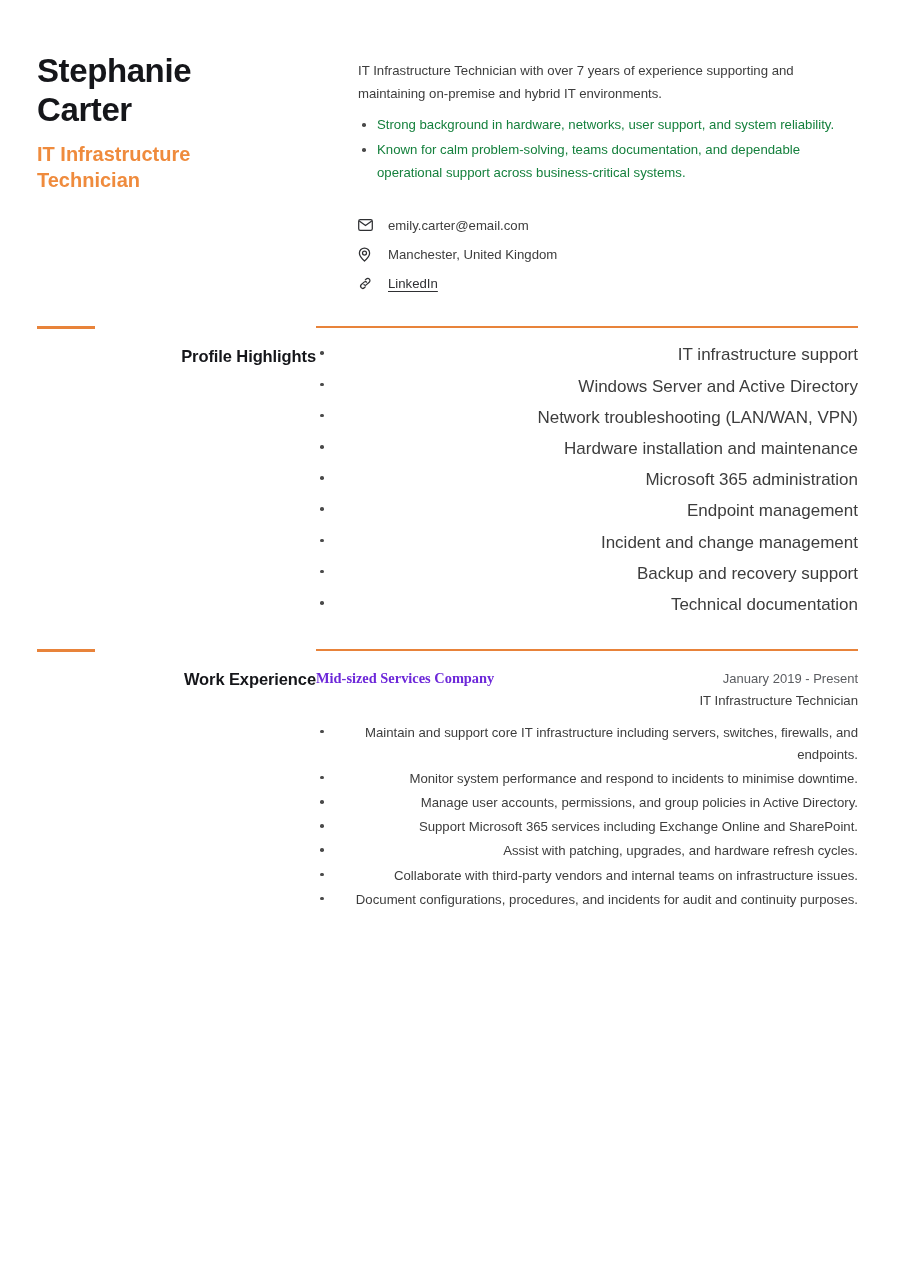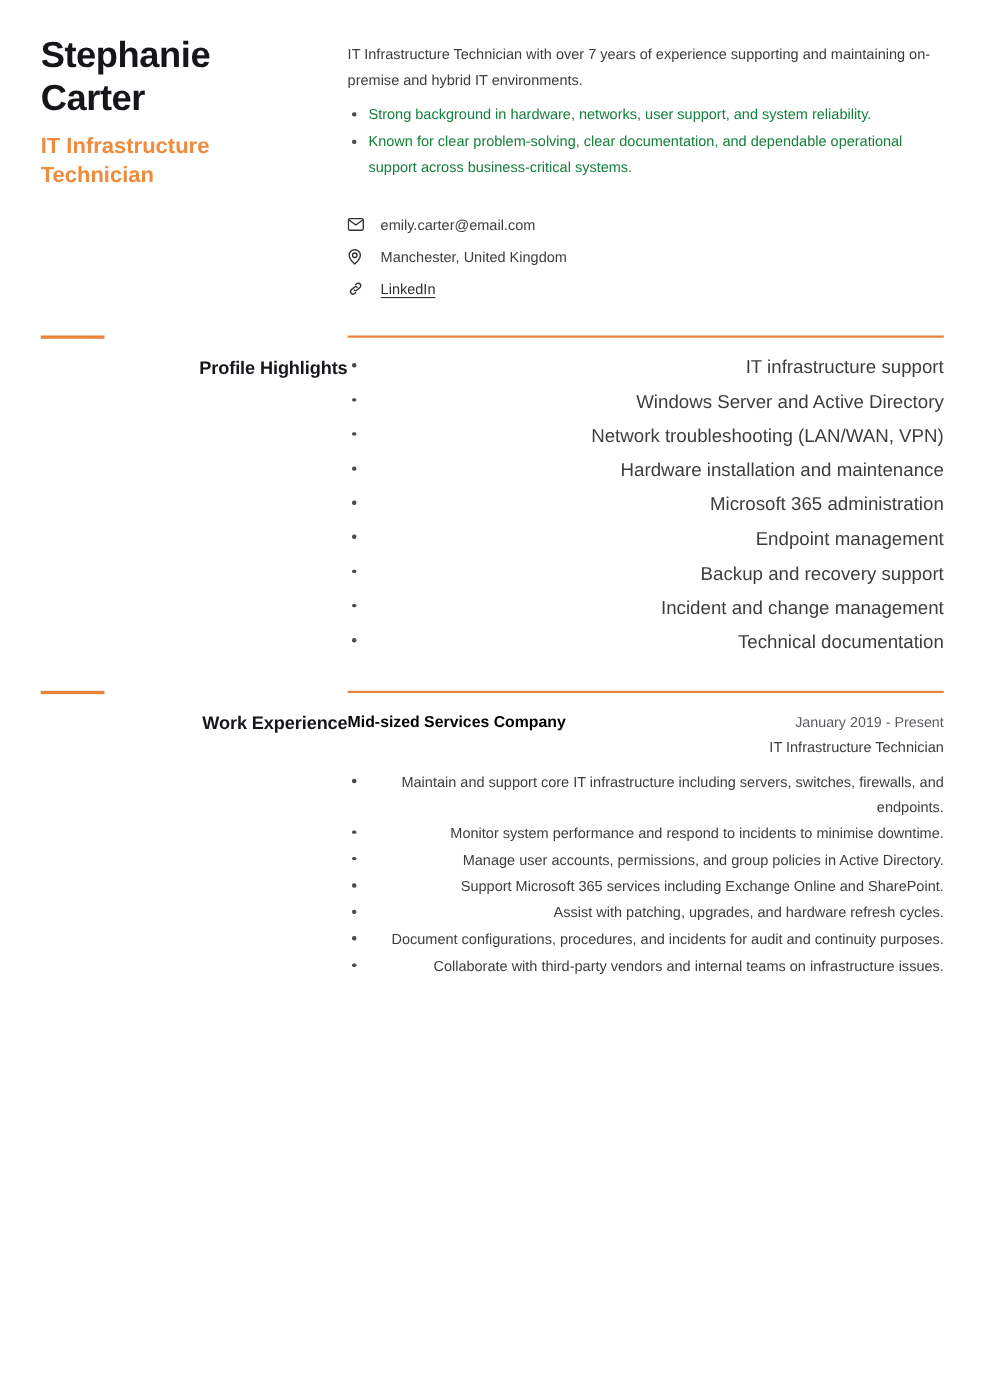--- a/index.html
+++ b/index.html
@@ -35,21 +35,22 @@
     box-sizing: border-box;
   }
   .col-right {
     flex: 1 1 auto;
     padding-right: 42px;
     box-sizing: border-box;
   }
 
   
   .header {
-    padding-top: 31px;
+    padding-top: 52px;
+    gap: 42px;
   }
   .name {
     font-size: 33px;
     font-weight: 700;
     line-height: 1.17;
     letter-spacing: -0.4px;
     color: #15161a;
     margin: 0;
     max-width: 240px;
   }
@@ -180,22 +181,23 @@
 
   
   .job-head {
     display: flex;
     justify-content: space-between;
     align-items: baseline;
   }
   .job-company {
     font-size: 14.4px;
     font-weight: 700;
-    color: #000000;
+    color: #6d28d9;
     line-height: 1.3;
+    font-family: Liberation Serif, serif;
   }
   .job-dates {
     font-size: 13px;
     color: #5a5c60;
     line-height: 1.3;
     white-space: nowrap;
     padding-left: 14px;
   }
   .job-role {
     font-size: 13.2px;
@@ -243,21 +245,21 @@
         <span>IT Infrastructure</span><br>
         <span>Technician</span>
       </div>
     </div>
 
     <div class="col-right summary">
       <p>IT Infrastructure Technician with over 7 years of experience supporting and maintaining on-premise and hybrid IT environments.</p>
 
       <ul class="bullets">
         <li>Strong background in hardware, networks, user support, and system reliability.</li>
-        <li>Known for clear problem-solving, clear documentation, and dependable operational support across business-critical systems.</li>
+        <li>Known for calm problem-solving, teams documentation, and dependable operational support across business-critical systems.</li>
       </ul>
 
 
       <div class="contact">
 
         <div class="contact-item">
           <span class="contact-icon">
             <svg width="15" height="12" viewBox="0 0 15 12" fill="none" aria-hidden="true">
               <rect x="0.7" y="0.7" width="13.6" height="10.6" rx="1.6" stroke="currentColor" stroke-width="1.25"></rect>
               <path d="M1.6 2.2L7.5 6.6L13.4 2.2" stroke="currentColor" stroke-width="1.25" stroke-linecap="round" stroke-linejoin="round"></path>
@@ -297,22 +299,22 @@
     </div>
     <div class="col-right">
       <div class="rule-right"></div>
       <ul class="skills">
         <li>IT infrastructure support</li>
         <li>Windows Server and Active Directory</li>
         <li>Network troubleshooting (LAN/WAN, VPN)</li>
         <li>Hardware installation and maintenance</li>
         <li>Microsoft 365 administration</li>
         <li>Endpoint management</li>
+        <li>Incident and change management</li>
         <li>Backup and recovery support</li>
-        <li>Incident and change management</li>
         <li>Technical documentation</li>
       </ul>
     </div>
   </div>
 
   <div class="row section">
     <div class="col-left">
       <div class="rule-left"></div>
       <h2 class="section-title">Work Experience</h2>
     </div>
@@ -325,21 +327,21 @@
           <div class="job-dates">January 2019 - Present</div>
         </div>
         <div class="job-role">IT Infrastructure Technician</div>
 
         <ul class="duties">
           <li>Maintain and support core IT infrastructure including servers, switches, firewalls, and endpoints.</li>
           <li>Monitor system performance and respond to incidents to minimise downtime.</li>
           <li>Manage user accounts, permissions, and group policies in Active Directory.</li>
           <li>Support Microsoft 365 services including Exchange Online and SharePoint.</li>
           <li>Assist with patching, upgrades, and hardware refresh cycles.</li>
+          <li>Collaborate with third-party vendors and internal teams on infrastructure issues.</li>
           <li>Document configurations, procedures, and incidents for audit and continuity purposes.</li>
-          <li>Collaborate with third-party vendors and internal teams on infrastructure issues.</li>
         </ul>
       </div>
 
     </div>
   </div>
 
 </div>
 
 </body></html>

